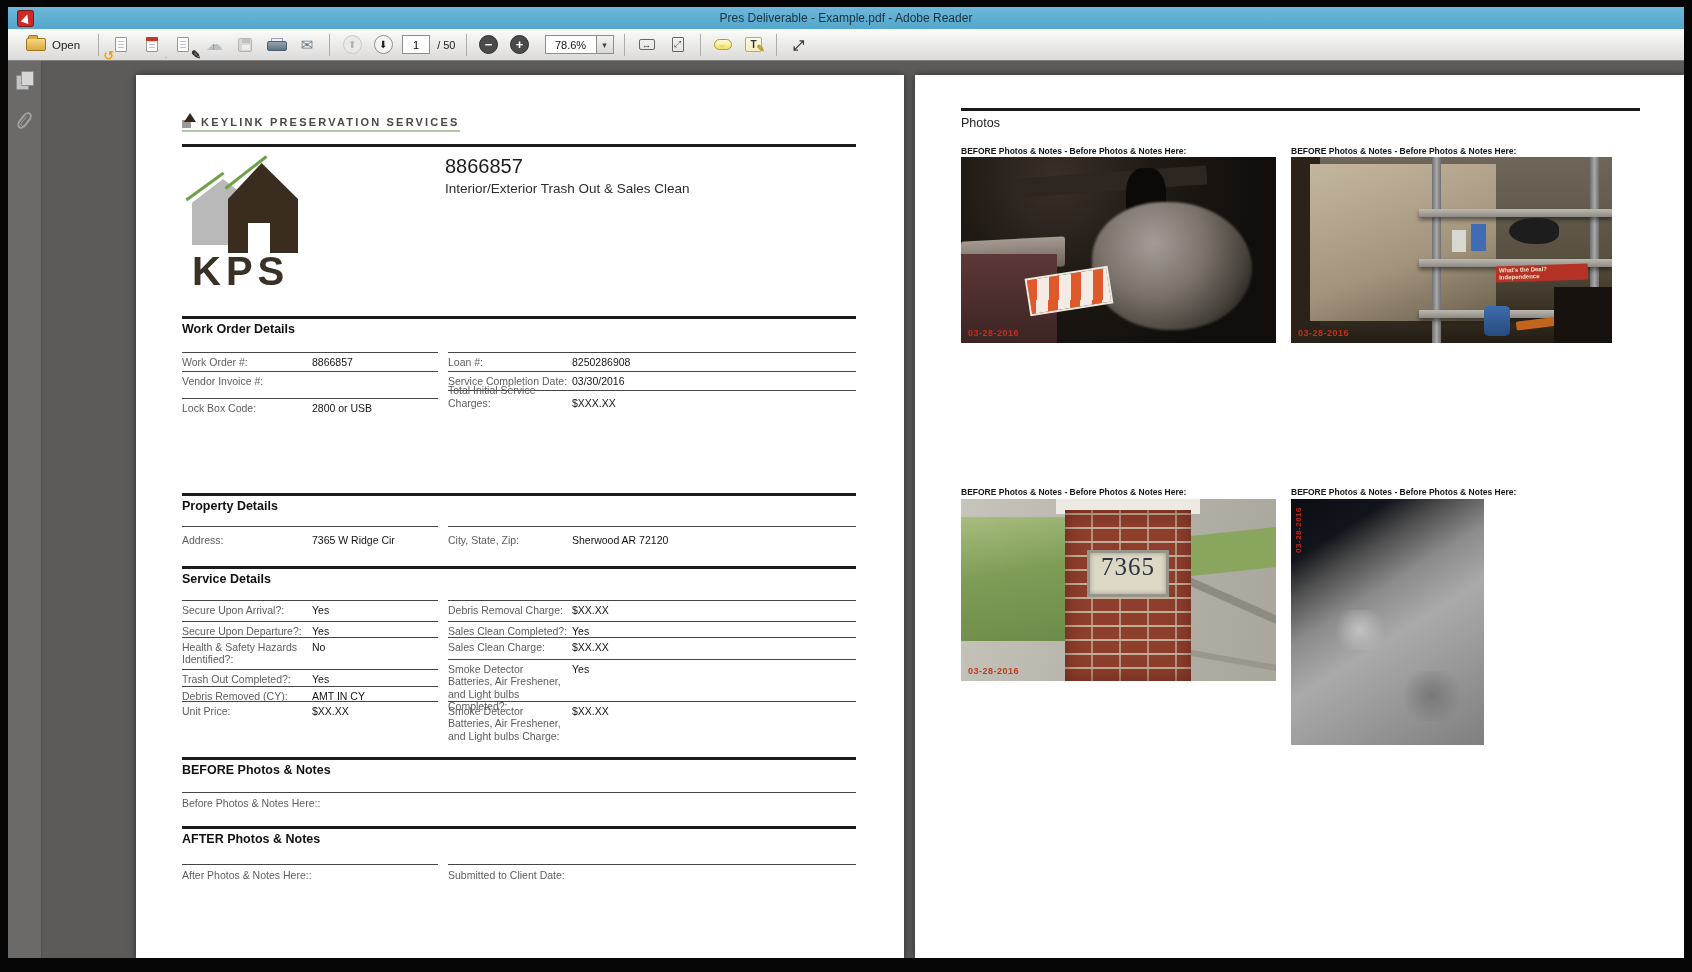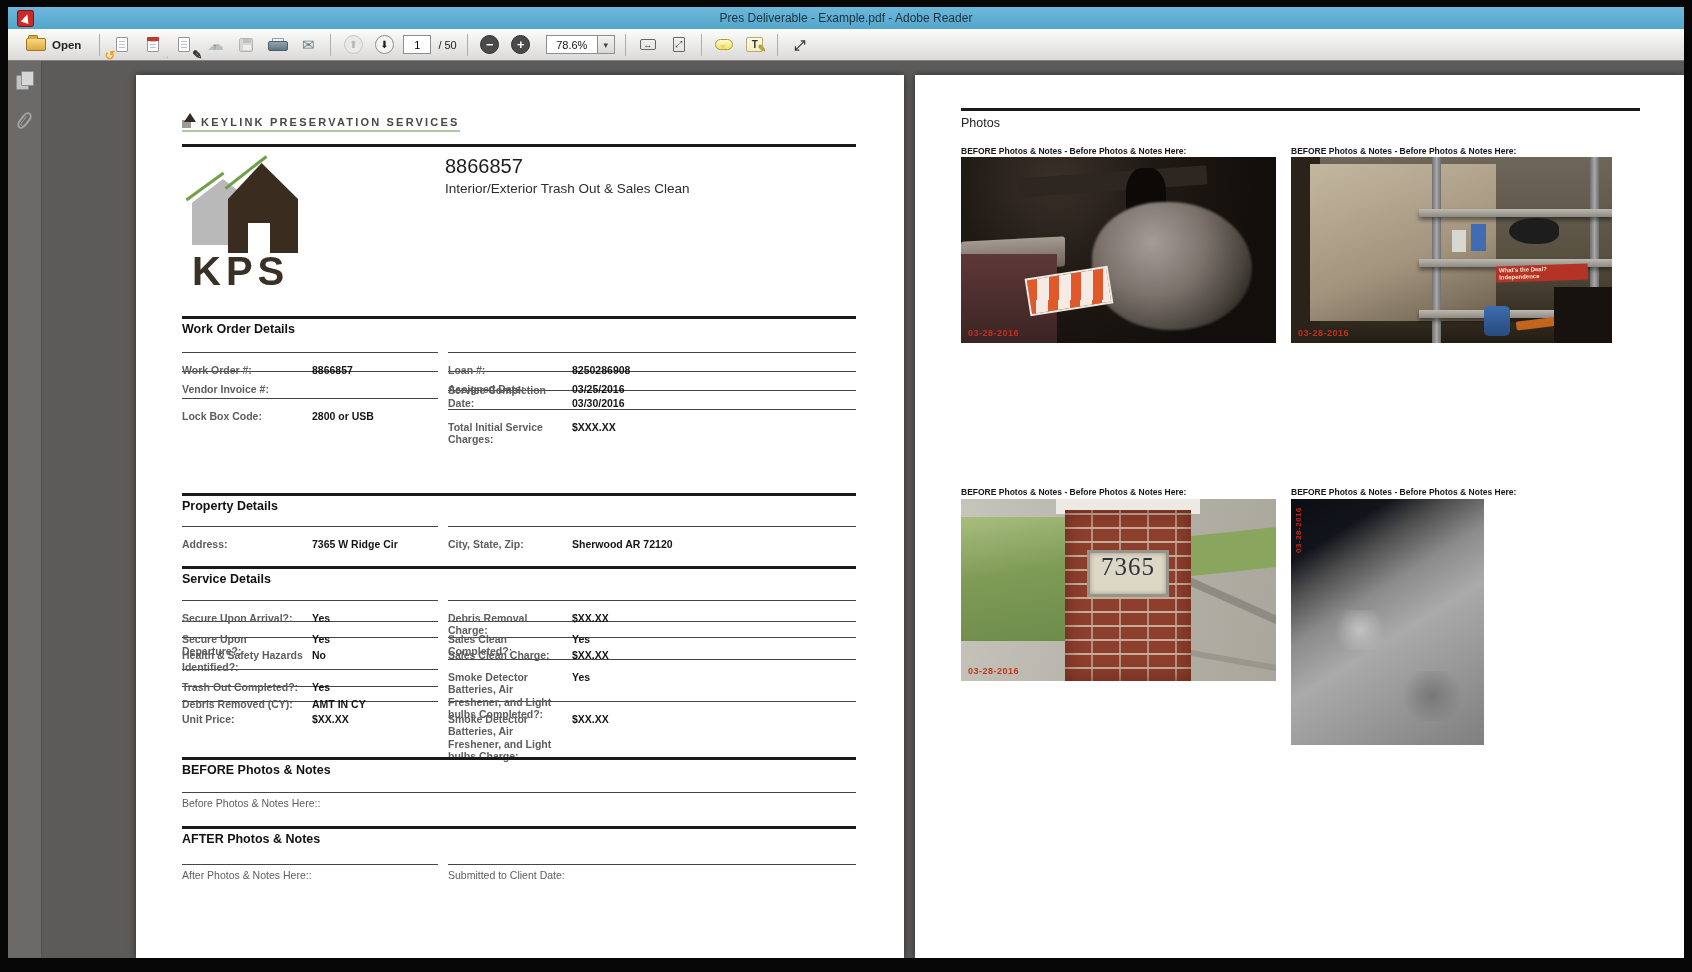--- a/index.html
+++ b/index.html
@@ -18,21 +18,21 @@
   .menubar{height:18px;background:#f1f0ee;border-bottom:1px solid #c2c1bf;display:flex;align-items:center;padding-left:6px;flex:0 0 auto;}
   .menu-item{font-size:11px;color:#1d1d1d;padding:1px 8px;cursor:default;}
 
   
   .toolbar{height:32px;background:linear-gradient(#fcfcfb,#dbdad8);border-bottom:1px solid #828282;display:flex;align-items:center;padding:0 10px;gap:7px;flex:0 0 auto;}
   .tsep{width:1px;height:22px;background:#adadab;margin:0 3px;flex:0 0 auto;}
   .tbtn{height:24px;min-width:24px;display:flex;align-items:center;justify-content:center;border-radius:3px;position:relative;flex:0 0 auto;}
   .open-btn{display:flex;align-items:center;gap:6px;padding:2px 8px;}
   .folder{width:20px;height:13px;background:linear-gradient(#f6da85,#dpa93f);background:linear-gradient(#f6da85,#dca93f);border:1px solid #9c7722;border-radius:2px;position:relative;}
   .folder::before{content:"";position:absolute;top:-4px;left:1px;width:8px;height:3px;background:#dca93f;border:1px solid #9c7722;border-bottom:none;border-radius:2px 2px 0 0;}
-  .open-label{font-size:11.5px;font-weight:bold;color:#222;}
+  .open-label{font-size:11.5px;font-weight:normal;color:#222;}
   .doc{width:12px;height:15px;background:#fdfdfd;border:1px solid #96969a;border-radius:1px;position:relative;}
   .doc::before{content:"";position:absolute;left:2px;right:2px;top:3px;height:9px;background:repeating-linear-gradient(#b9c4d8 0 1px,transparent 1px 3px);}
   .ovl{position:absolute;font-weight:bold;line-height:1;}
   .ovl.swirl{left:-6px;bottom:-5px;color:#e8a21a;font-size:13px;text-shadow:0 0 1px #fff;}
   .ovl.redtop{left:-1px;top:-1px;width:12px;height:4px;background:#c0392b;border-radius:1px 1px 0 0;}
   .ovl.yarrow{right:-5px;bottom:-4px;color:#e8a21a;font-size:10px;text-shadow:0 0 1px #fff;}
   .ovl.pen{right:-6px;bottom:-4px;color:#2e2e2e;font-size:12px;}
   .cloudwrap{position:relative;width:20px;height:18px;display:flex;align-items:center;justify-content:center;}
   .cloudglyph{font-size:17px;color:#b9bec2;line-height:1;}
   .ovl.uparr{left:7px;top:6px;color:#3f9b35;font-size:10px;}
@@ -91,21 +91,21 @@
   .house-brown{position:absolute;left:42px;top:0;width:70px;height:90px;background:#3a2d20;clip-path:polygon(48% 0,100% 40%,100% 100%,0 100%,0 40%);}
   .house-notch{position:absolute;left:62px;top:60px;width:22px;height:30px;background:#fff;}
   .kps-text{position:absolute;left:6px;top:88px;font-size:40px;font-weight:600;letter-spacing:5px;color:#3a3126;line-height:1;}
 
   .wonum{left:309px;top:80px;font-size:20px;color:#1c1c1c;}
   .wotitle{left:309px;top:106px;font-size:13.5px;color:#2d2d2d;}
 
   .fcols{left:46px;width:674px;height:0;}
   .colL{position:absolute;left:0;top:0;width:256px;}
   .colR{position:absolute;left:266px;top:0;width:408px;}
-  .frow{display:flex;border-top:1px solid #454545;padding-top:11px;font-weight:bold;}
+  .frow{display:flex;border-top:1px solid #454545;padding-top:3px;}
   .flabel{color:#5d5d5d;font-size:10.5px;line-height:1.18;flex:0 0 auto;padding-right:4px;}
   .colL .flabel{width:130px;}
   .colR .flabel{width:124px;}
   .fvalue{color:#141414;font-size:10.5px;line-height:1.18;}
   #wo .colL .frow:nth-of-type(1){height:19px;}
   #wo .colL .frow:nth-of-type(2){height:27px;}
   #wo .colL .frow:nth-of-type(3){height:58px;}
   #wo .colL .frow:nth-of-type(4){height:24px;}
   #wo .colR .frow:nth-of-type(1){height:19px;}
   #wo .colR .frow:nth-of-type(2){height:19px;}
@@ -311,24 +311,20 @@
                 <span class="fvalue">2800 or USB</span>
               </div>
             </div>
           <div class="colR">
 
               <div class="frow">
                 <span class="flabel">Loan #:</span>
                 <span class="fvalue">8250286908</span>
               </div>
 
-              <div class="frow">
-                <span class="flabel">Assigned Date:</span>
-                <span class="fvalue">03/25/2016</span>
-              </div>
 
               <div class="frow">
                 <span class="flabel">Service Completion Date:</span>
                 <span class="fvalue">03/30/2016</span>
               </div>
 
               <div class="frow">
                 <span class="flabel">Total Initial Service Charges:</span>
                 <span class="fvalue">$XXX.XX</span>
               </div>

